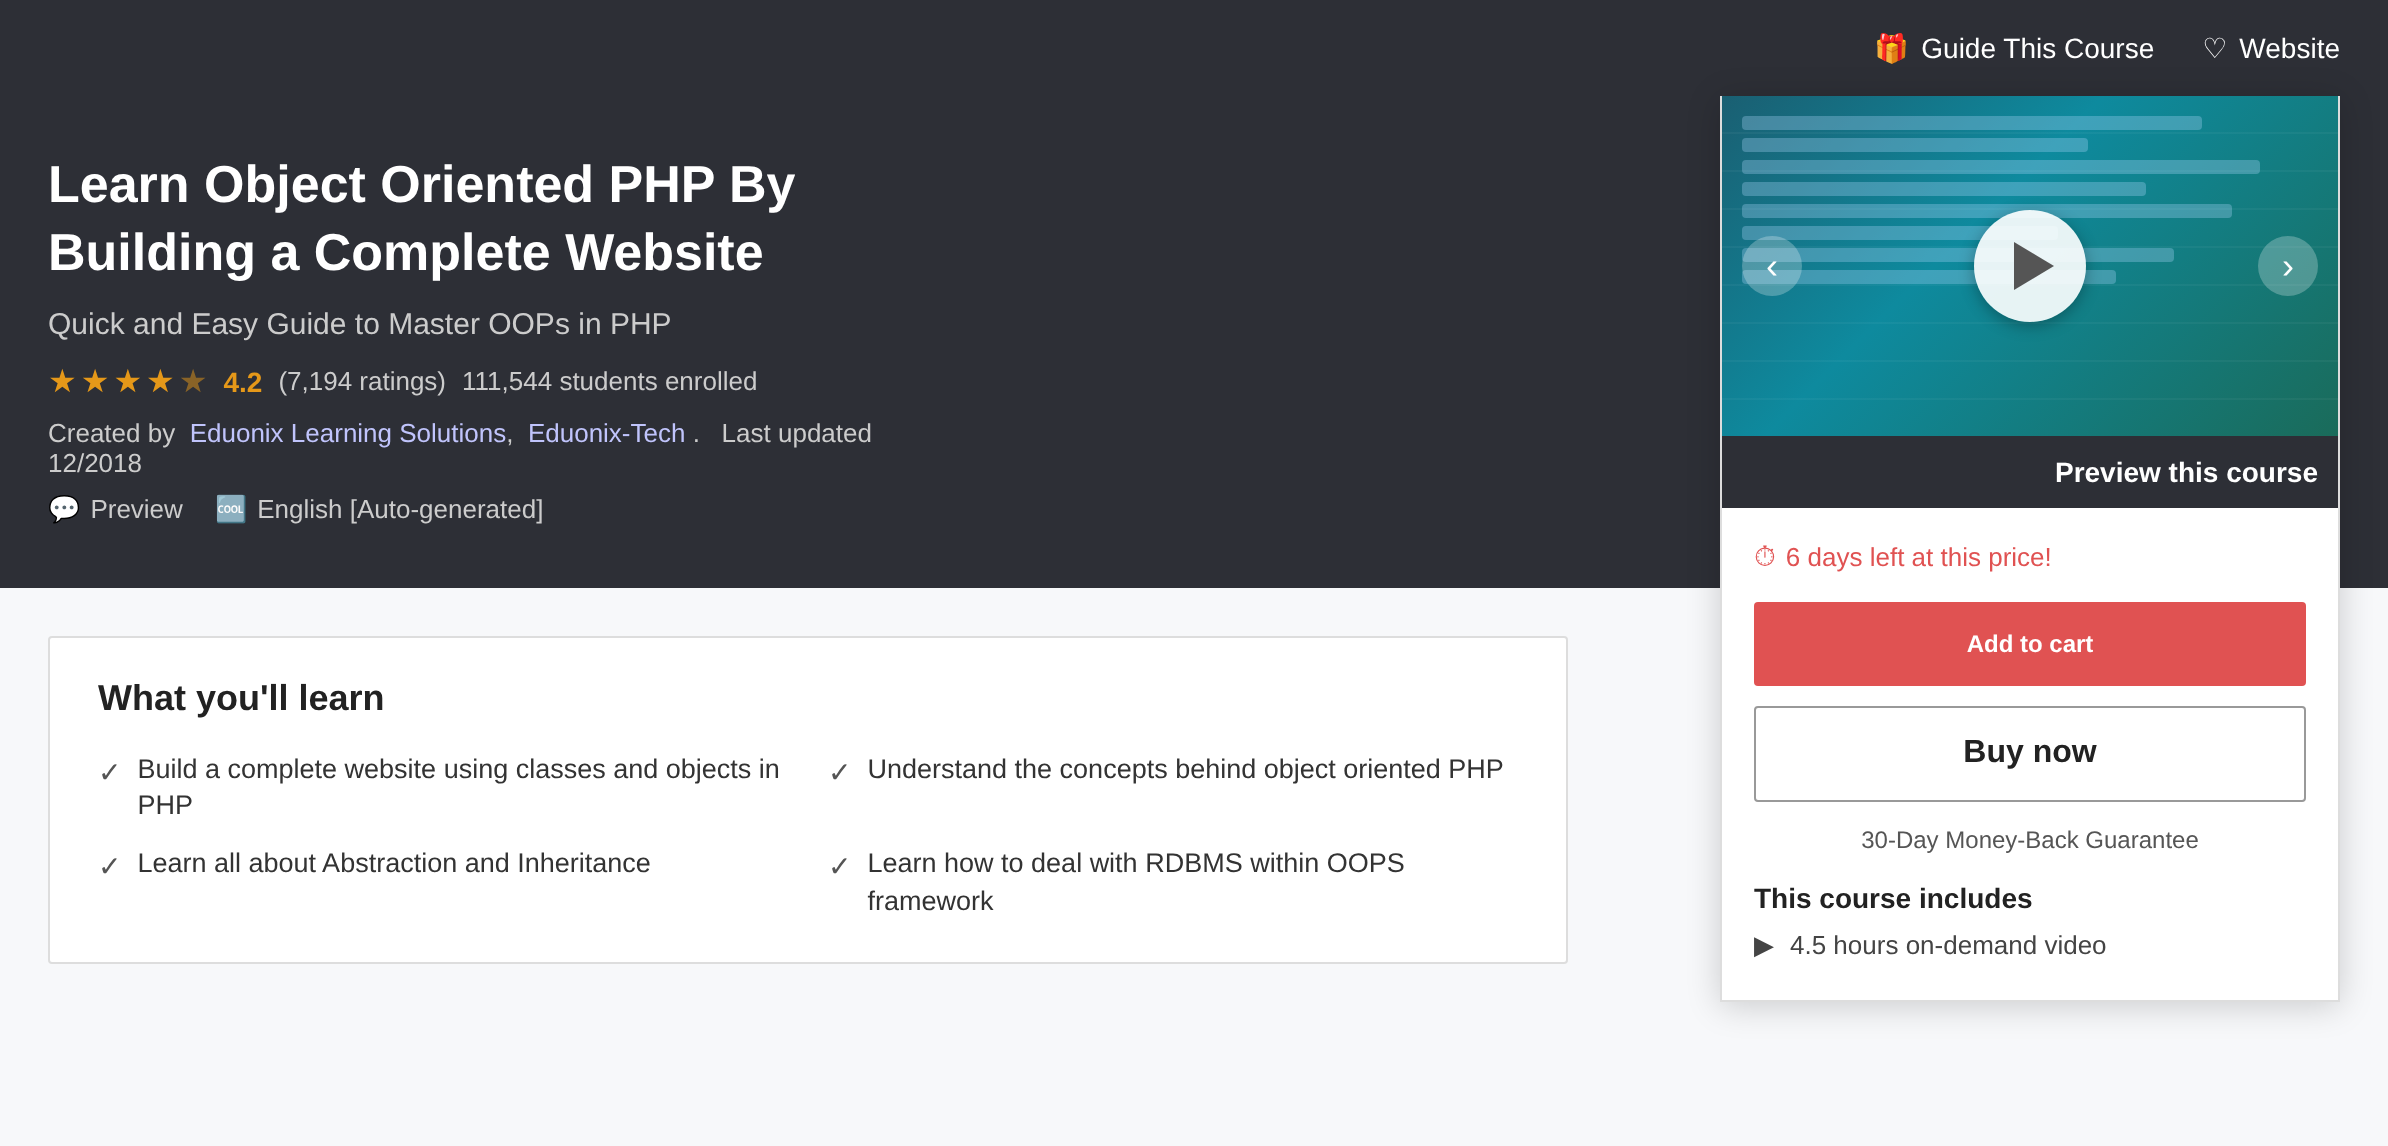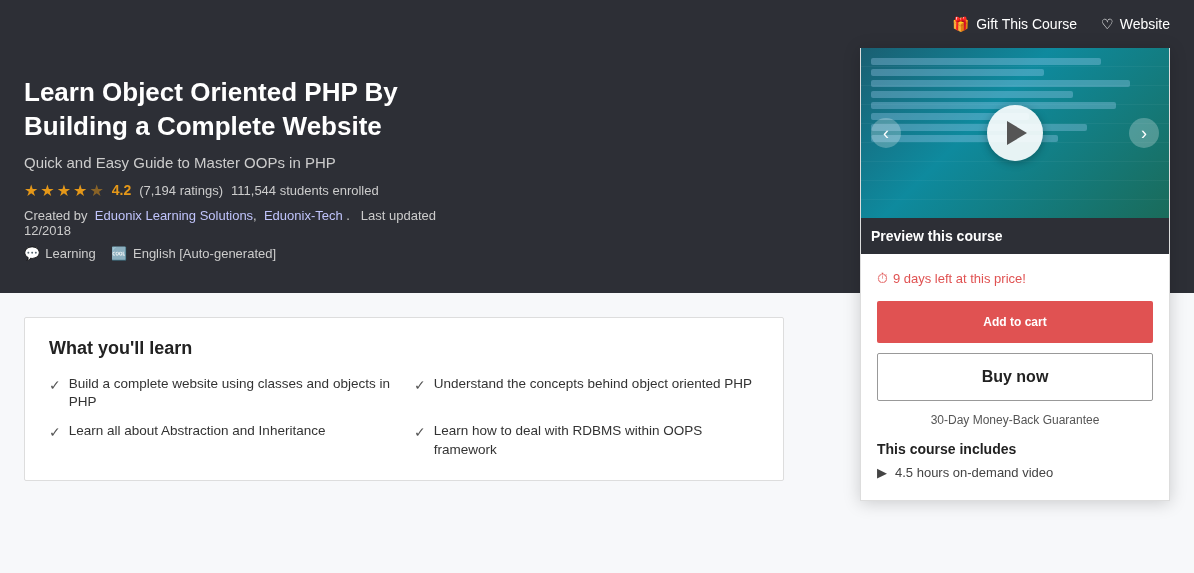--- a/index.html
+++ b/index.html
@@ -186,21 +186,21 @@
       justify-content: center;
       color: #fff;
       font-size: 18px;
       cursor: pointer;
     }
     .nav-arrow.left { left: 10px; }
     .nav-arrow.right { right: 10px; }
     .preview-label {
       background: #2d2f36;
       color: #fff;
-      text-align: left;
+      text-align: right;
       padding: 10px;
       font-size: 14px;
       font-weight: 600;
     }
     .course-card-body {
       padding: 16px;
     }
     .price-row {
       display: flex;
       align-items: baseline;
@@ -328,21 +328,21 @@
       width: 330px;
       flex-shrink: 0;
     }
   </style>
 </head>
 <body>
 
 <div class="top-bar">
   <div class="top-bar-item">
     <span>🎁</span>
-    <span>Gift This Course</span>
+    <span>Guide This Course</span>
   </div>
   <div class="top-bar-item">
     <span>♡</span>
     <span>Website</span>
   </div>
 </div>
 
 <div class="hero">
   <div class="hero-content">
     <h1>Learn Object Oriented PHP By Building a Complete Website</h1>
@@ -365,21 +365,21 @@
       <span>Created by</span>&nbsp;
       <a href="#">Eduonix Learning Solutions</a>,&nbsp;
       <a href="#">Eduonix-Tech</a>&nbsp;.&nbsp;&nbsp;
       <span>Last updated</span>&nbsp;
       <span>12/2018</span>
     </div>
 
     <div class="lang-row">
       <div class="lang-item">
         <span>💬</span>
-        <span>Learning</span>
+        <span>Preview</span>
       </div>
       <div class="lang-item">
         <span>🆒</span>
         <span>English [Auto-generated]</span>
       </div>
     </div>
   </div>
 
   <div class="course-card">
     <div class="course-preview">
@@ -400,21 +400,21 @@
         </div>
         <div class="nav-arrow right">›</div>
       </div>
       <div class="preview-label">Preview this course</div>
     </div>
 
     <div class="course-card-body">
 
       <div class="days-left">
         <span class="clock-icon">⏱</span>
-        <span>9 days left at this price!</span>
+        <span>6 days left at this price!</span>
       </div>
 
       <button class="btn-add-to-cart">Add to cart</button>
       <button class="btn-buy-now">Buy now</button>
 
       <div class="guarantee">30-Day Money-Back Guarantee</div>
 
       <div class="course-includes-title">This course includes</div>
       <div class="includes-item">
         <span>▶</span>

